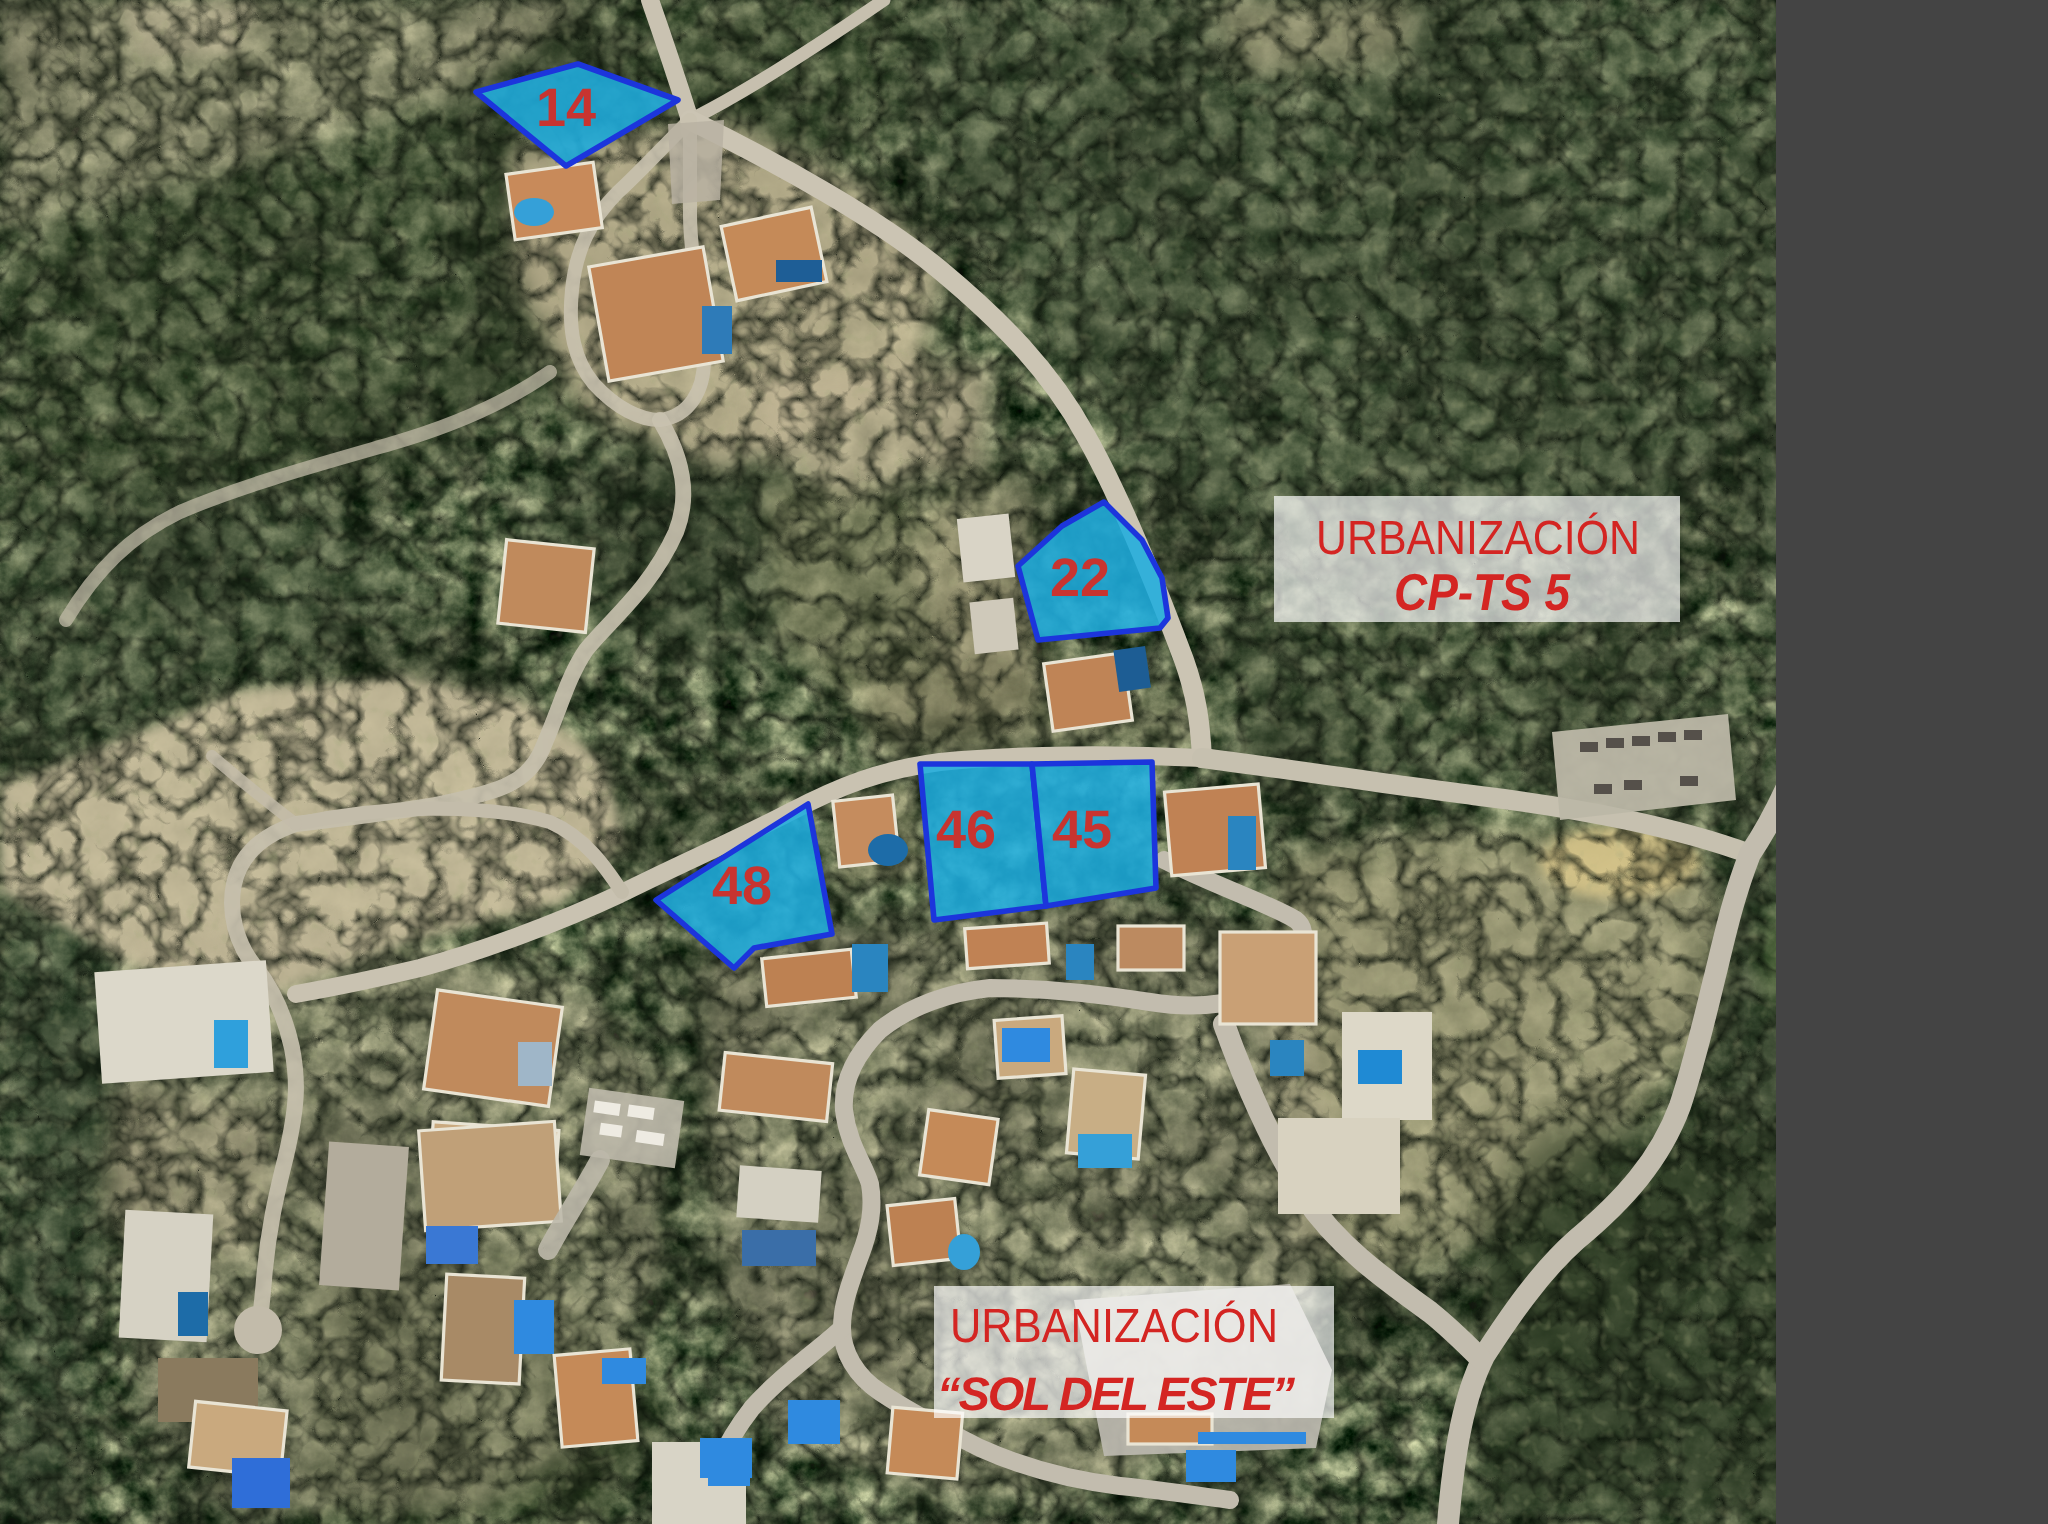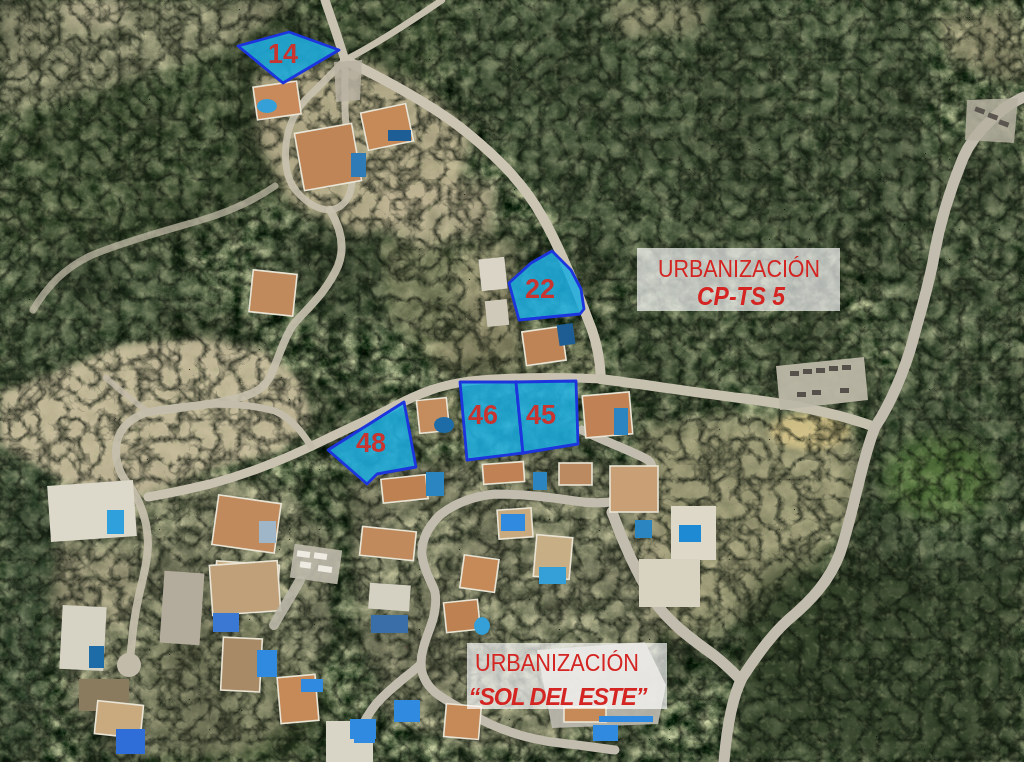--- a/index.html
+++ b/index.html
@@ -1,15 +1,15 @@
 <!DOCTYPE html>
 <html><head><meta charset="utf-8">
 <style>
 html,body{margin:0;padding:0;background:#444}
-.wrap{position:relative;width:1024px;height:762px;overflow:hidden;font-family:"Liberation Sans",sans-serif}
+.wrap{position:relative;width:888px;height:762px;overflow:hidden;font-family:"Liberation Sans",sans-serif}
 </style></head>
 <body>
 <div class="wrap">
 <svg width="1024" height="762" viewBox="0 0 1024 762">
 <defs>
 <filter id="canopy" x="0" y="0" width="1024" height="762" filterUnits="userSpaceOnUse" color-interpolation-filters="sRGB">
   <feTurbulence type="fractalNoise" baseFrequency="0.07" numOctaves="5" seed="11"></feTurbulence>
   <feColorMatrix type="matrix" values="1.2 0 0 0 -0.21  1.1 0 0 0 -0.10  0.95 0 0 0 -0.155  0 0 0 0 1"></feColorMatrix>
 </filter>
 <filter id="patchdark" x="0" y="0" width="1024" height="762" filterUnits="userSpaceOnUse" color-interpolation-filters="sRGB">

